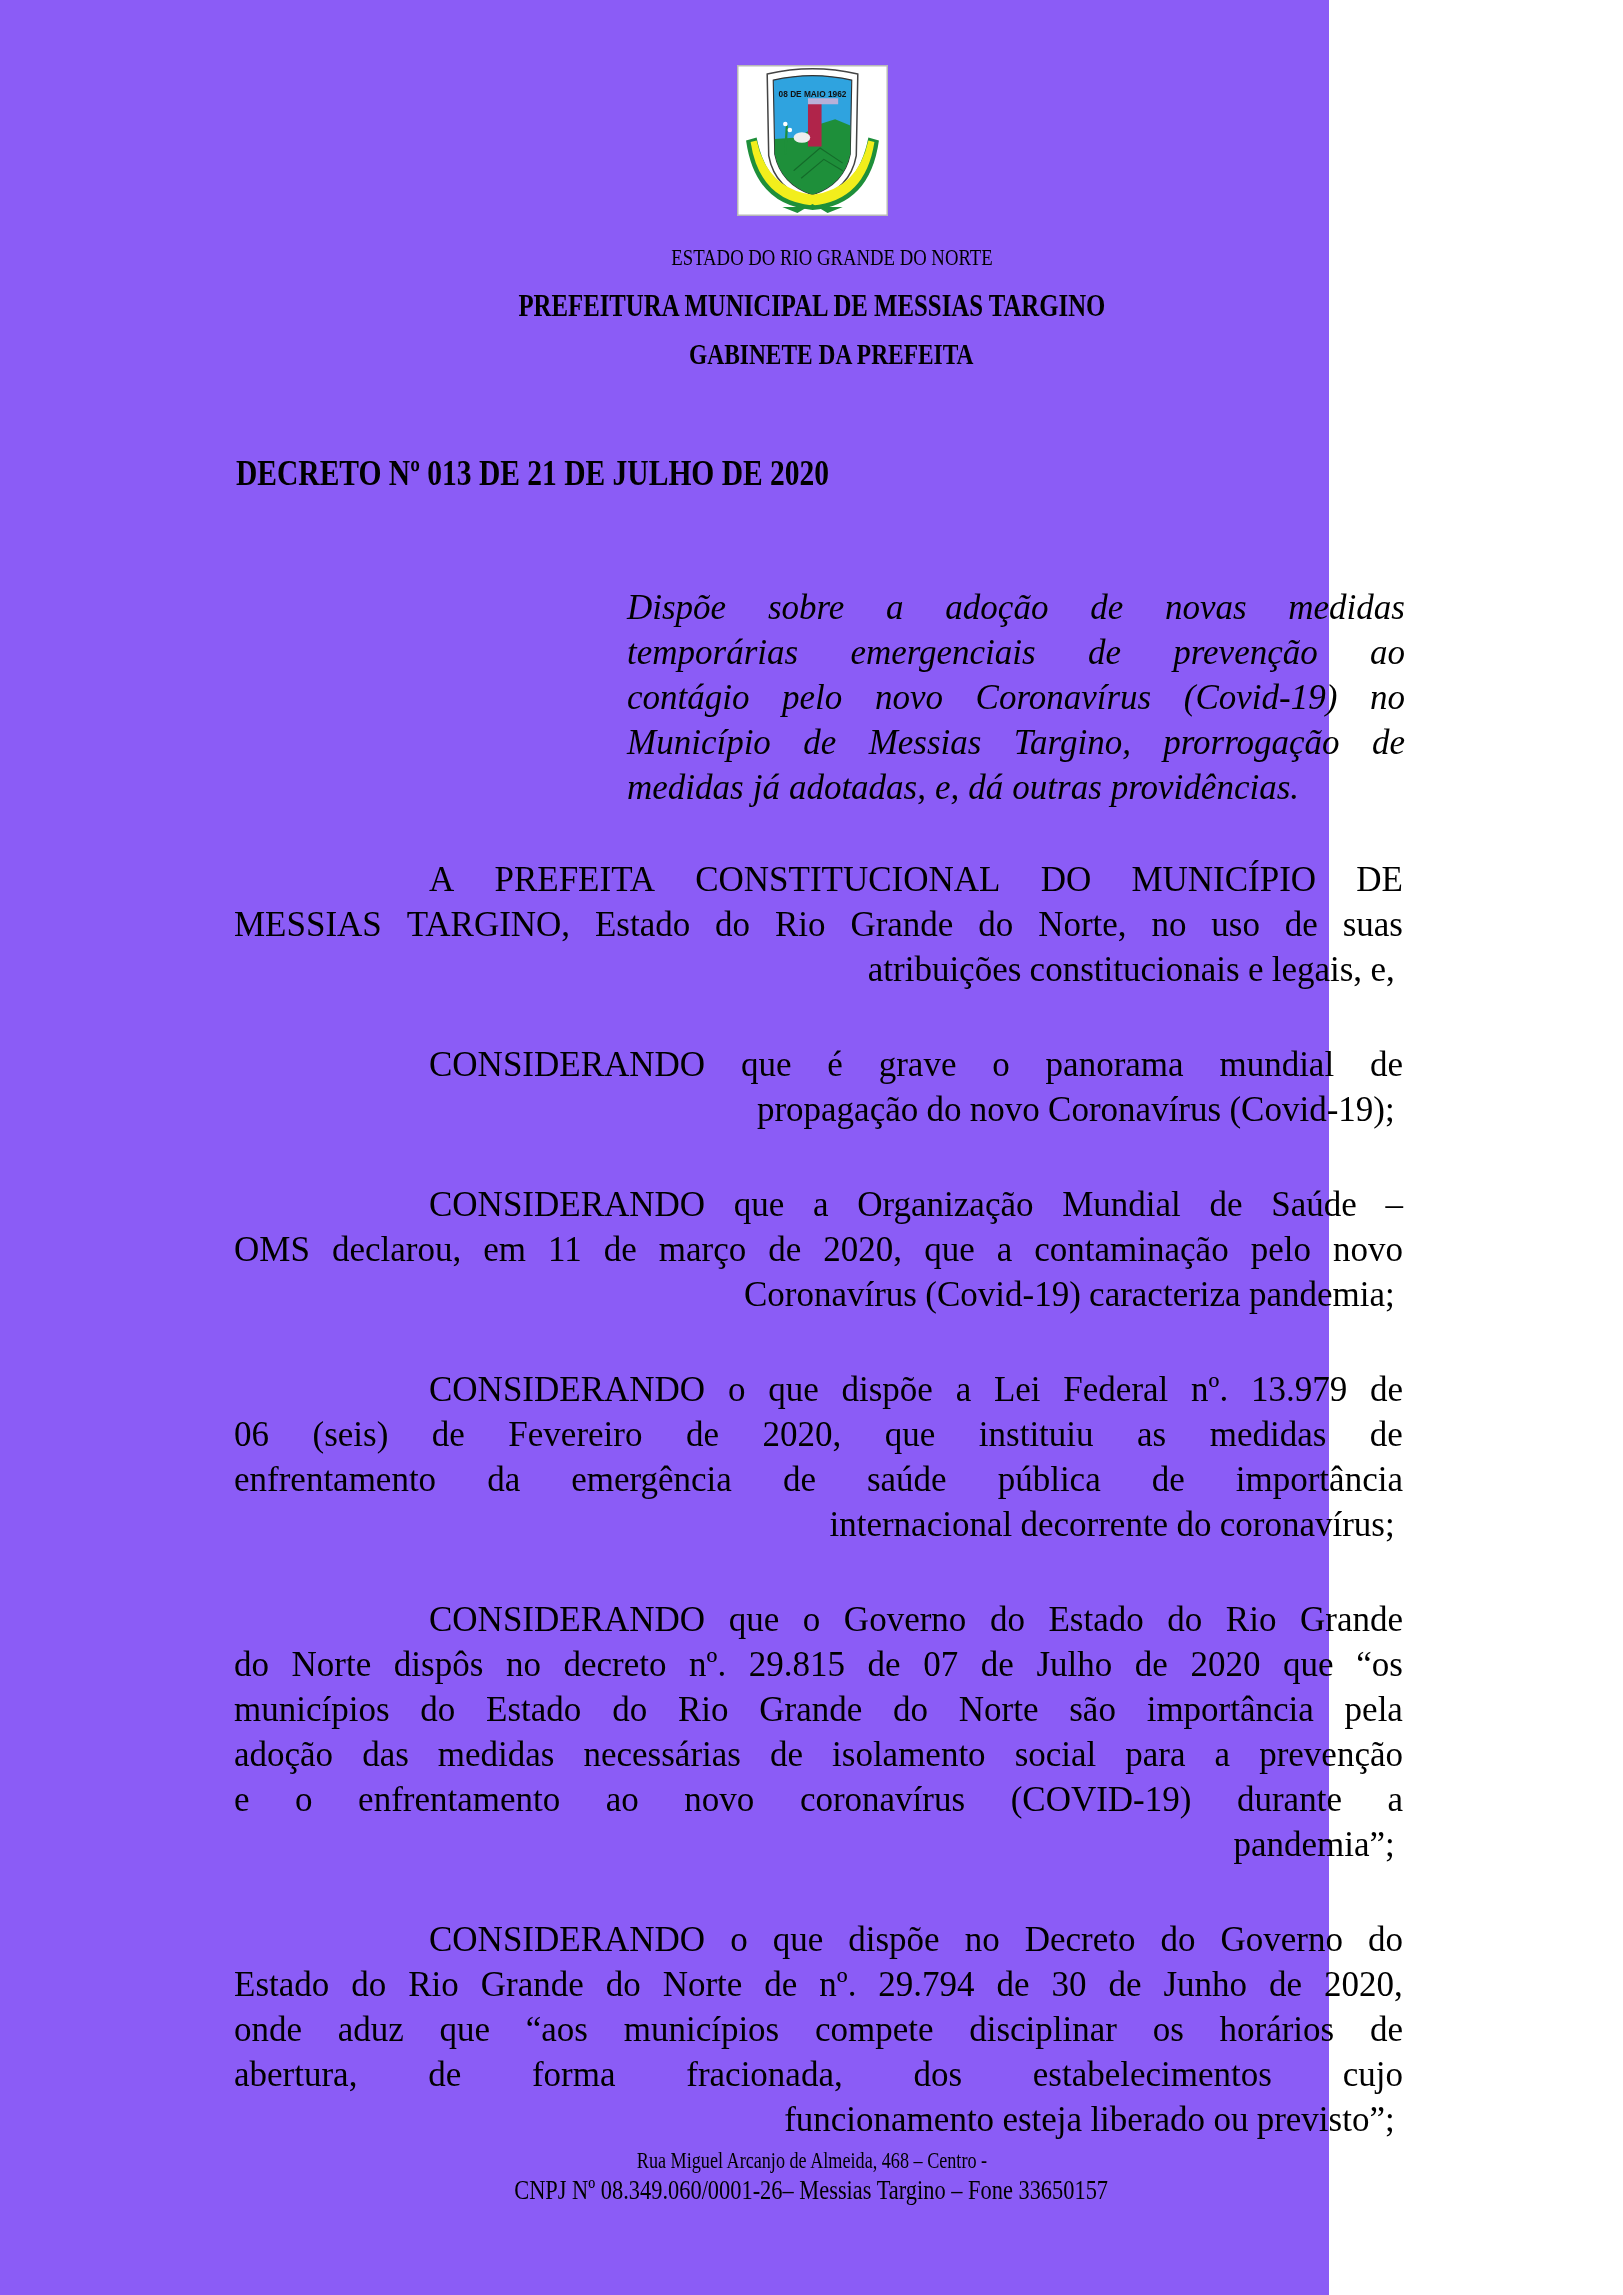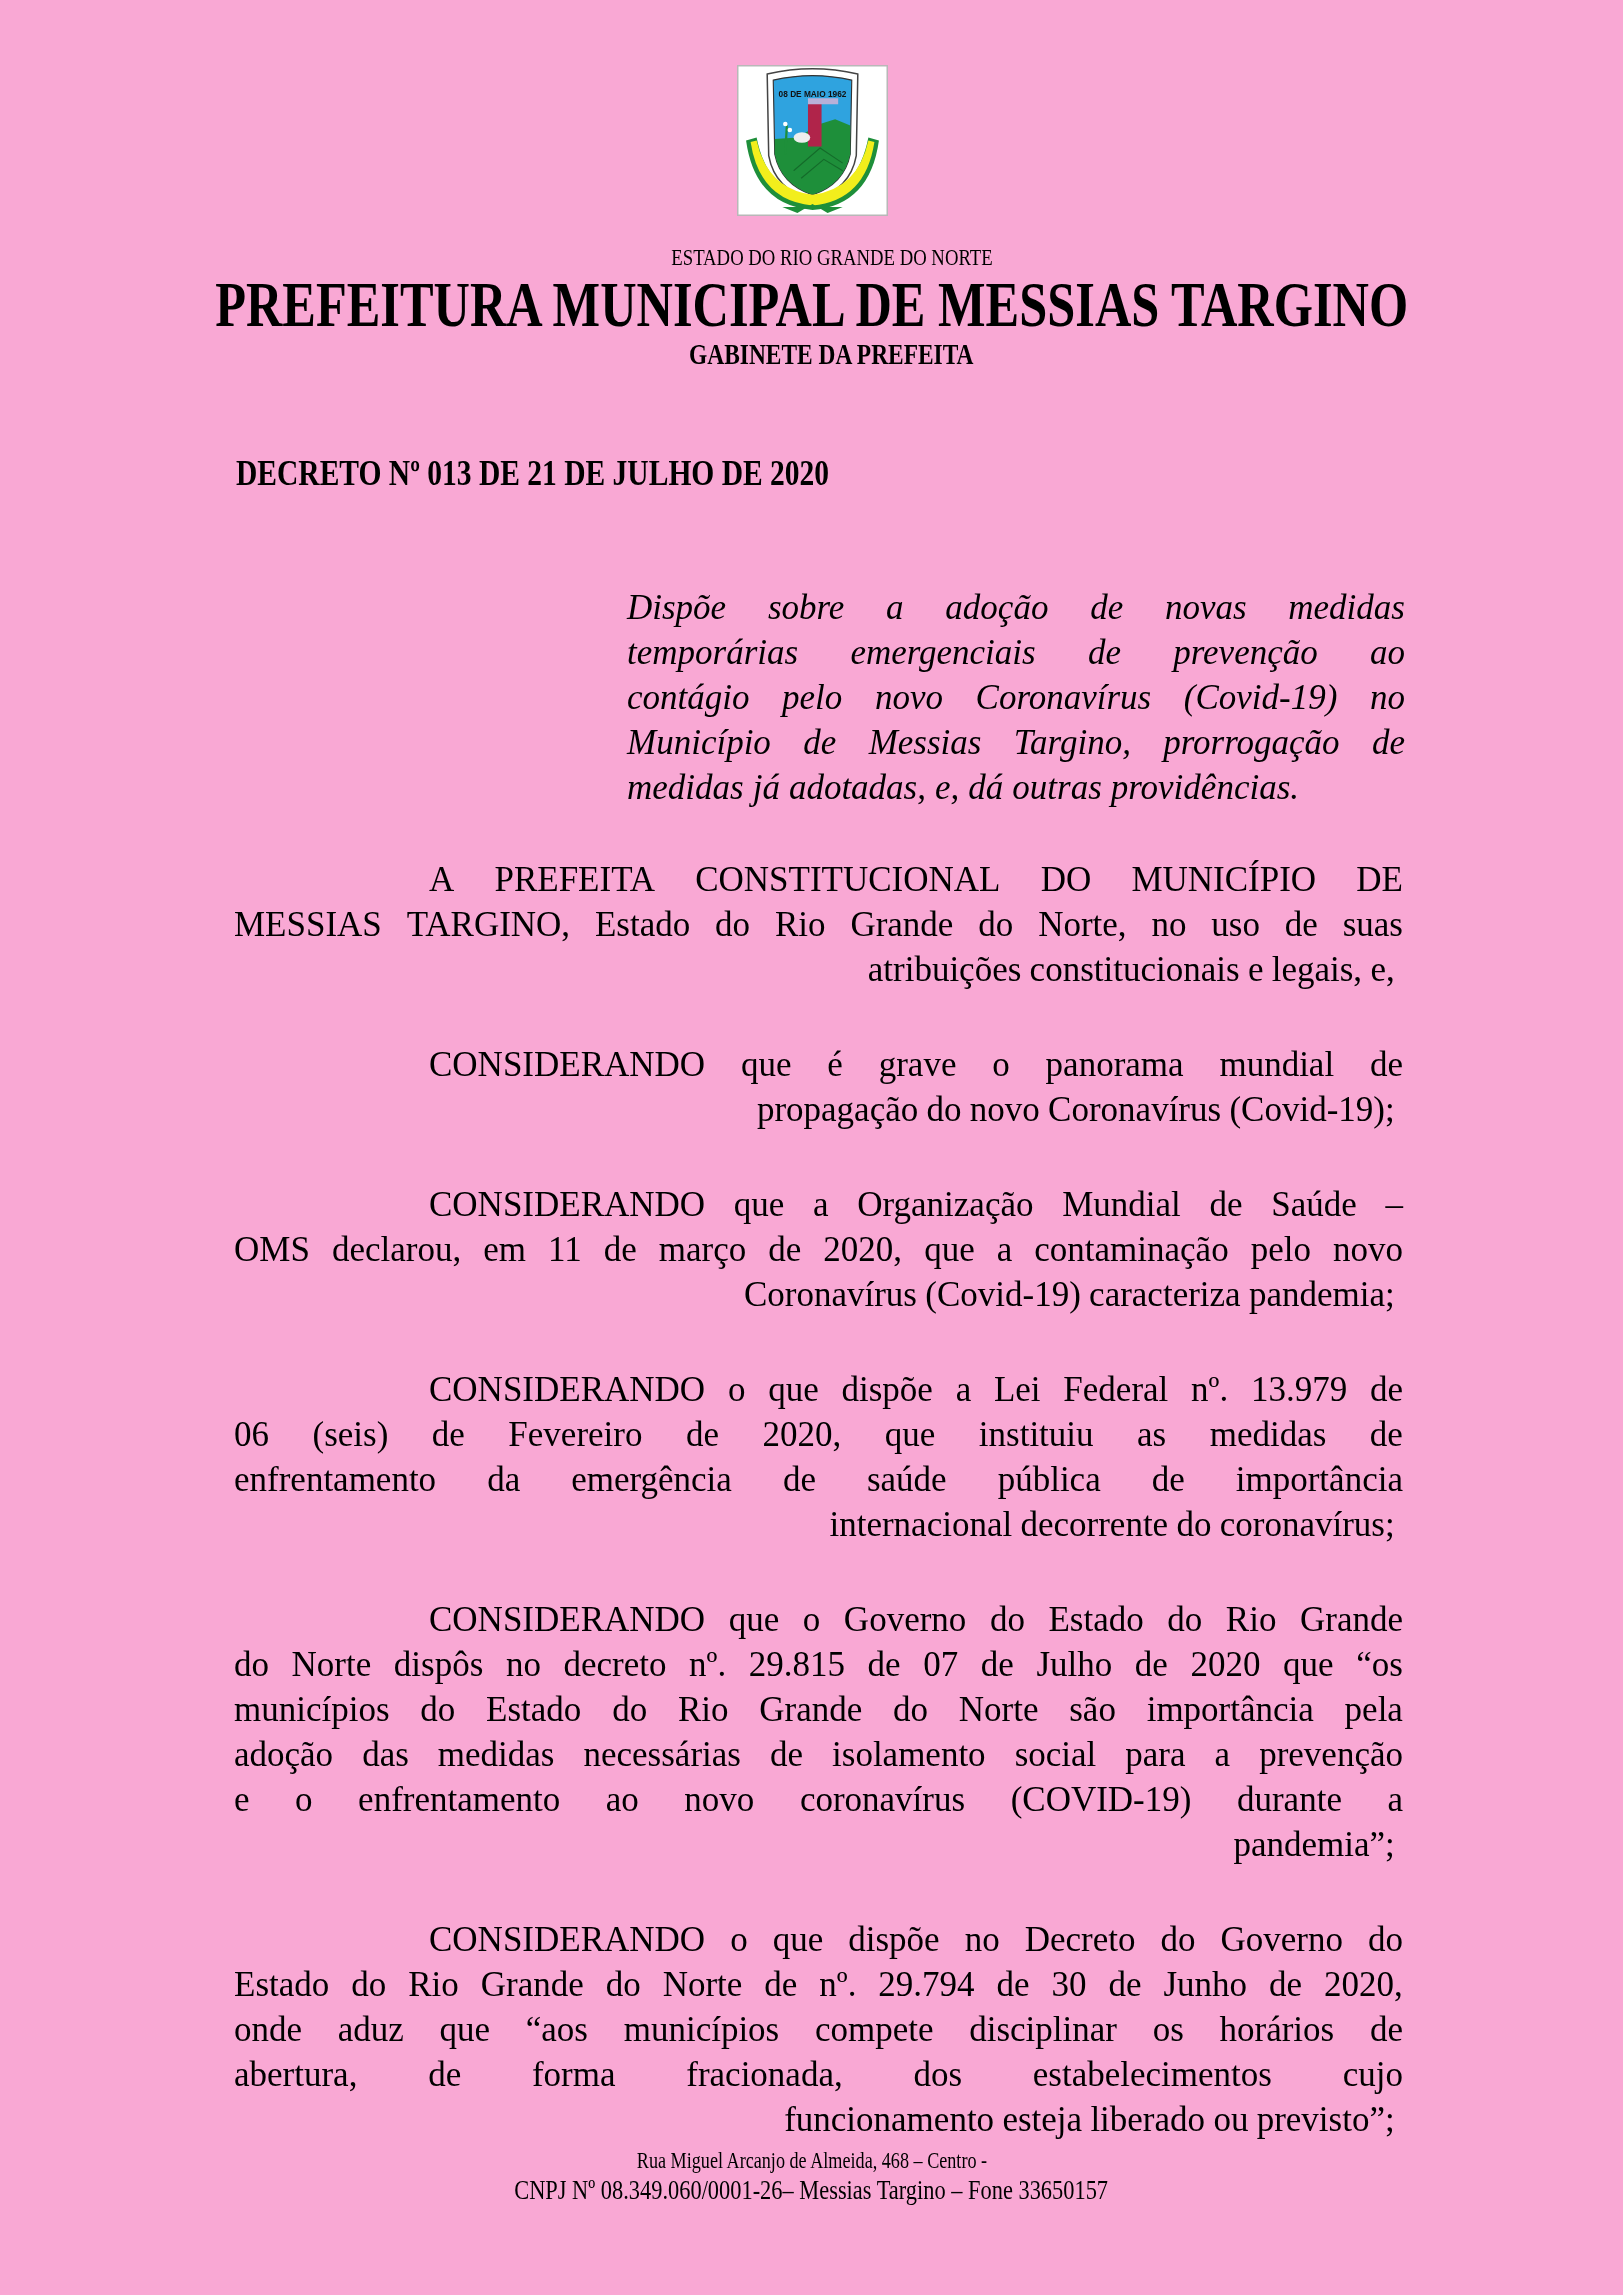--- a/index.html
+++ b/index.html
@@ -1,27 +1,27 @@
 <!DOCTYPE html>
 <html style="font-size:12px"><head>
 <meta charset="utf-8">
 <style>
   html, body { margin: 0; padding: 0; background: #ffffff; }
   body { width: 1623px; height: 2295px; position: relative; overflow: hidden; color: #000; }
-  .page { position: absolute; left: 0; top: 0; width: 1623px; height: 2295px; background: #f9a8d4; }
+  .page { position: absolute; left: 0; top: 0; width: 1329px; height: 2295px; background: #8b5cf6; }
   .abs { position: absolute; }
   .center { left: 0; width: 1623px; text-align: center; }
   .cond { display: inline-block; transform-origin: center top; white-space: nowrap; }
   .ser { font-family: "Liberation Serif", "DejaVu Serif", serif; }
 
   
   #logo { left: 737px; top: 65px; width: 151px; height: 151px; }
   #hdr-state { top: 240px; font-size: 24px; line-height: 35px; padding-left: 20px; }
   #hdr-state .cond { transform: scaleX(0.78); }
-  #hdr-pref { top: 279px; font-size: 63px; line-height: 53px; font-weight: bold; }
+  #hdr-pref { top: 279px; font-size: 31px; line-height: 53px; font-weight: bold; }
   #hdr-pref .cond { transform: scaleX(0.80); }
   #hdr-gab { top: 336px; font-size: 30px; line-height: 35px; font-weight: bold; margin-left: 20px; }
   #hdr-gab .cond { transform: scaleX(0.78); }
 
   
   #decree-title { left: 236px; top: 452px; font-size: 36px; line-height: 42px; font-weight: bold; }
   #decree-title .cond { transform: scaleX(0.82); transform-origin: left top; }
 
   
   #ementa { left: 627px; top: 585px; width: 778px; }

